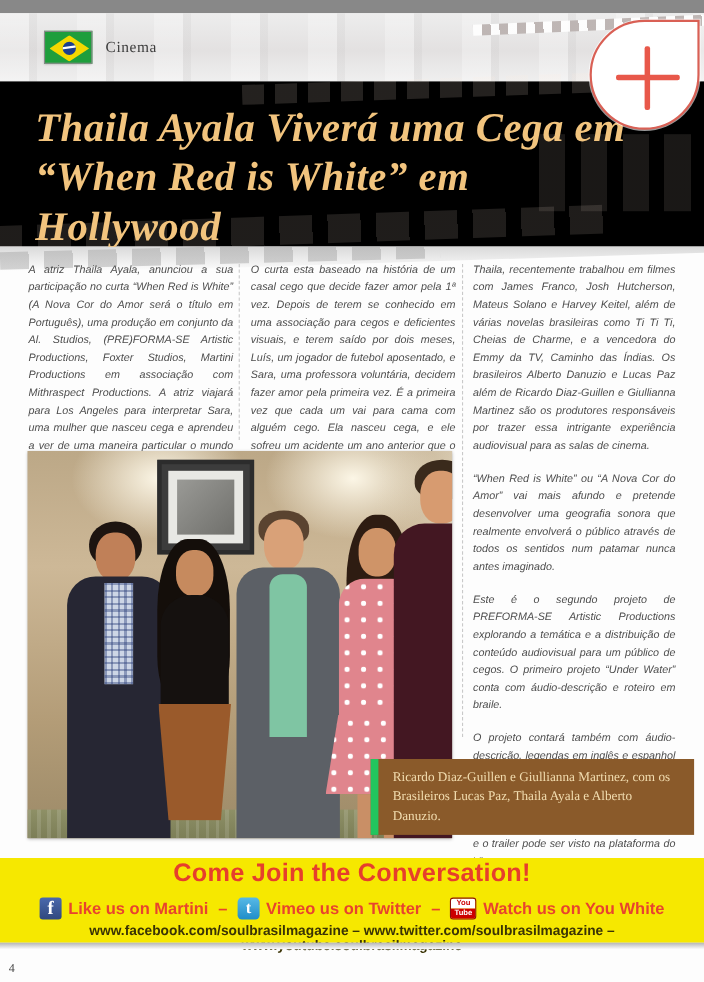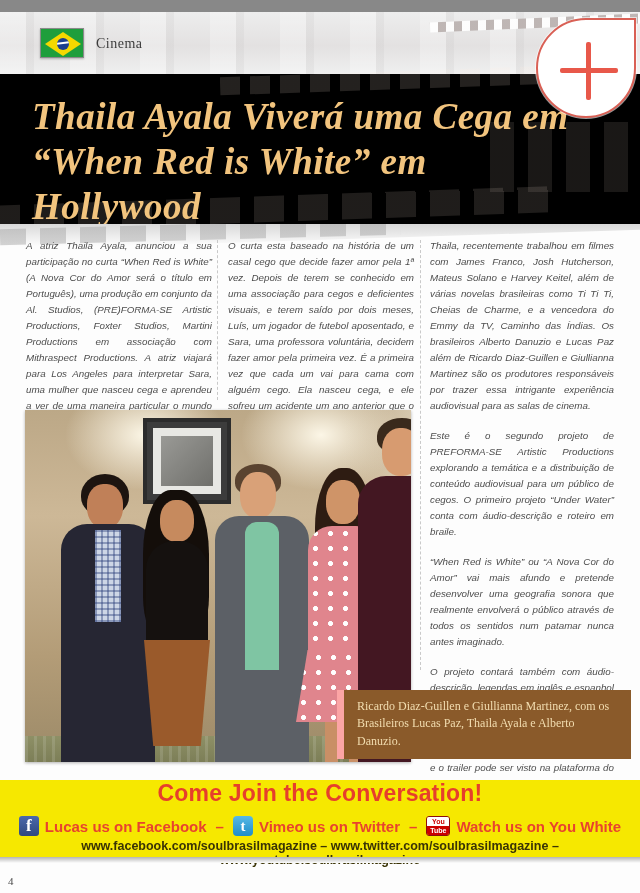--- a/index.html
+++ b/index.html
@@ -136,21 +136,21 @@
   .photo .floor::after {
     content:""; position:absolute; inset:0;
     background:repeating-linear-gradient(90deg, rgba(255,255,255,.12) 0 3px, rgba(0,0,0,0) 3px 9px);
   }
   .photo div { pointer-events:none; }
   .p-part { position:absolute; }
 
   
   .caption-box {
     position:absolute; left:337px; top:678px; width:294px; min-height:66px;
-    background:#8a5a2a; border-left:7px solid #fca5a5; padding:8px 12px 9px 13px;
+    background:#8a5a2a; border-left:7px solid #22c55e; padding:8px 12px 9px 13px;
     font-family:"Liberation Serif", serif; font-size:12px; line-height:1.45;
     color:#f2ddb0; z-index:5;
   }
 
   
   .banner {
     position:absolute; left:0; top:768px; width:640px; height:77px;
     background:#f6e800; text-align:center;
   }
   .banner-headline {
@@ -226,22 +226,22 @@
   </div>
 
   <div class="col col-1">
     <p>A atriz Thaila Ayala, anunciou a sua participação no curta “When Red is White” (A Nova Cor do Amor será o título em Português), uma produção em conjunto da Al. Studios, (PRE)FORMA-SE Artistic Productions, Foxter Studios, Martini Productions em associação com Mithraspect Productions. A atriz viajará para Los Angeles para interpretar Sara, uma mulher que nasceu cega e aprendeu a ver de uma maneira particular o mundo ao seu redor.</p>
   </div>
   <div class="col col-2">
     <p>O curta esta baseado na história de um casal cego que decide fazer amor pela 1ª vez. Depois de terem se conhecido em uma associação para cegos e deficientes visuais, e terem saído por dois meses, Luís, um jogador de futebol aposentado, e Sara, uma professora voluntária, decidem fazer amor pela primeira vez. É a primeira vez que cada um vai para cama com alguém cego. Ela nasceu cega, e ele sofreu um acidente um ano anterior que o deixou nessas condições.</p>
   </div>
   <div class="col col-3">
     <p>Thaila, recentemente trabalhou em filmes com James Franco, Josh Hutcherson, Mateus Solano e Harvey Keitel, além de várias novelas brasileiras como Ti Ti Ti, Cheias de Charme, e a vencedora do Emmy da TV, Caminho das Índias. Os brasileiros Alberto Danuzio e Lucas Paz além de Ricardo Diaz-Guillen e Giullianna Martinez são os produtores responsáveis por trazer essa intrigante experiência audiovisual para as salas de cinema.</p>
+    <p>“When Red is White” ou “A Nova Cor do Amor” vai mais afundo e pretende desenvolver uma geografia sonora que realmente envolverá o público através de todos os sentidos num patamar nunca antes imaginado.</p>
     <p>Este é o segundo projeto de PREFORMA-SE Artistic Productions explorando a temática e a distribuição de conteúdo audiovisual para um público de cegos. O primeiro projeto “Under Water” conta com áudio-descrição e roteiro em braile.</p>
-    <p>“When Red is White” ou “A Nova Cor do Amor” vai mais afundo e pretende desenvolver uma geografia sonora que realmente envolverá o público através de todos os sentidos num patamar nunca antes imaginado.</p>
     <p><span>O projeto contará também com áudio-descrição, legendas em inglês e espanhol e roteiro em braile veiculado em instituições e bibliotecas. O projeto Americano-Brasileiro está aberto à ajuda e incentivo – </span><a href="#" class="article-link">www.igg.me/whenrediswhite</a><span>, e o trailer pode ser visto na plataforma do Vimeo. </span><span class="end-mark">■</span></p>
   </div>
   <div class="col-divider divider-1"></div>
   <div class="col-divider divider-2"></div>
 
   <div class="photo">
     <div class="light-l"></div>
     <div class="light-r"></div>
     <div class="wall-right"></div>
     <div class="frame">
@@ -287,21 +287,21 @@
     </div>
   </div>
 
   <div class="caption-box">Ricardo Diaz-Guillen e Giullianna Martinez, com os Brasileiros Lucas Paz, Thaila Ayala e Alberto Danuzio.</div>
 
   <div class="banner">
     <div class="banner-headline">Come Join the Conversation!</div>
     <div class="social-row">
       <span class="social-item">
         <span class="fb-icon">f</span>
-        <span>Lucas us on Facebook</span>
+        <span>Like us on Martini</span>
       </span>
       <span class="social-sep">–</span>
       <span class="social-item">
         <span class="tw-icon">t</span>
         <span>Vimeo us on Twitter</span>
       </span>
       <span class="social-sep">–</span>
       <span class="social-item">
         <span class="yt-icon">
           <span class="yt-top">You</span>

